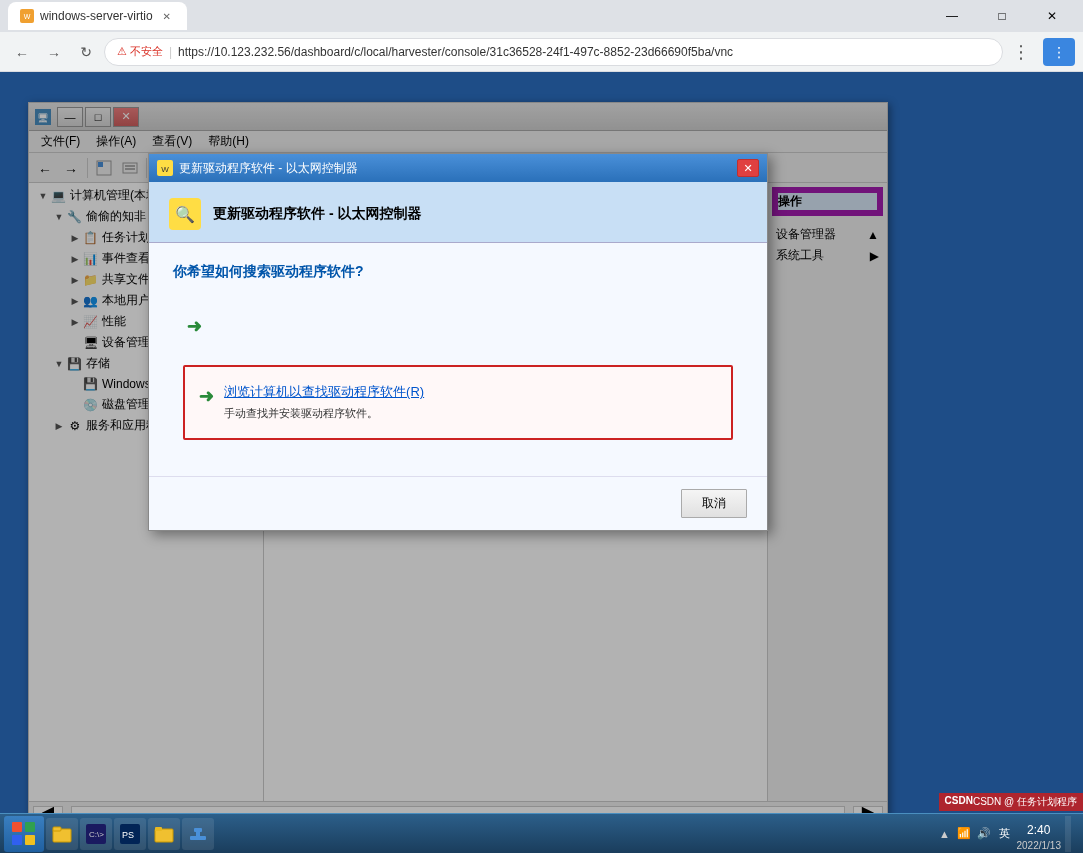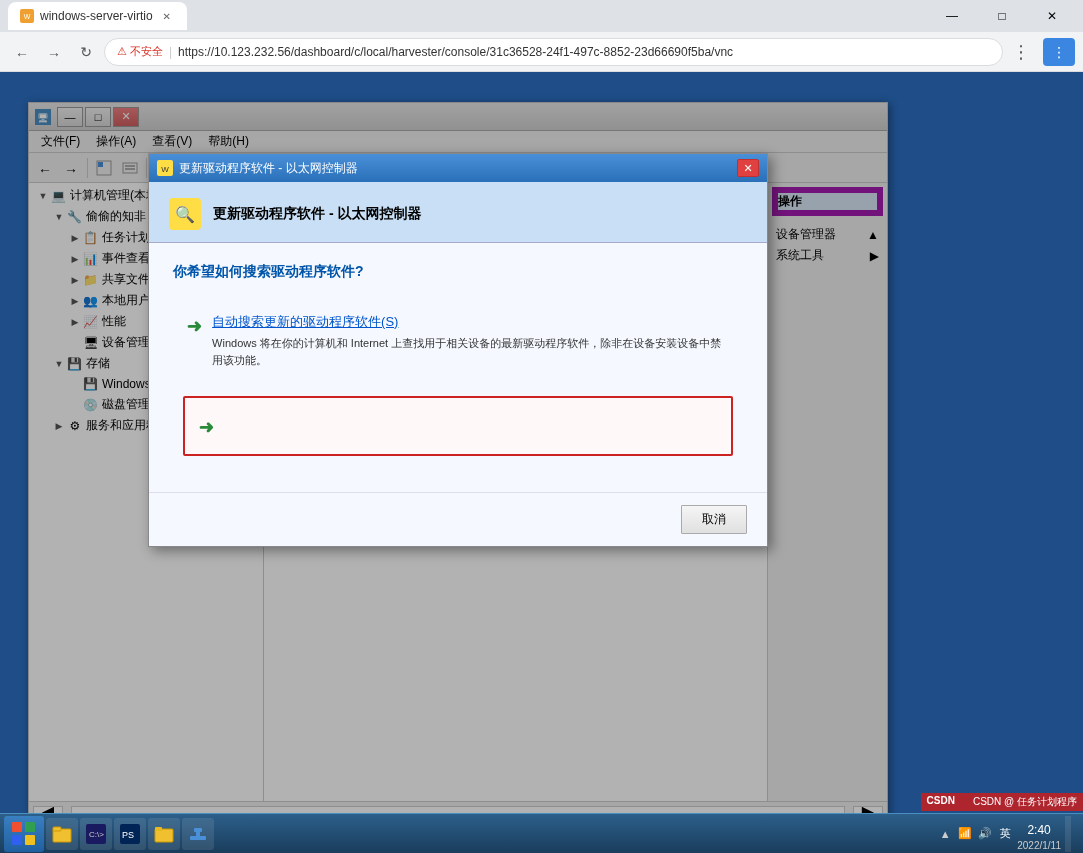--- a/index.html
+++ b/index.html
@@ -352,28 +352,28 @@
                 </svg>
               </div>
               <span class="dialog-header-text">更新驱动程序软件 - 以太网控制器</span>
             </div>
 
             <div class="dialog-body">
               <div class="dialog-question">你希望如何搜索驱动程序软件?</div>
 
               <div class="driver-option">
                 <span class="option-arrow">➜</span>
-                <div class="option-text">
-                  <div class="option-title">自动搜索更新的驱动程序软件(S)</div>
-                  <div class="option-desc">Windows 将在你的计算机和 Internet 上查找用于相关设备的最新驱动程序软件，除非在设备安装设备中禁用该功能。</div>
-                </div>
               </div>
 
               <div class="driver-option-highlighted">
                 <span class="option-arrow">➜</span>
+                <div class="option-text">
+                  <div class="option-title">浏览计算机以查找驱动程序软件(R)</div>
+                  <div class="option-desc">手动查找并安装驱动程序软件。</div>
+                </div>
               </div>
             </div>
 
             <div class="dialog-footer">
               <button class="dialog-cancel-btn">取消</button>
             </div>
           </div>
         </div>
       </div>
 
@@ -420,26 +420,26 @@
 
         <div class="taskbar-right">
           <div class="taskbar-icons">
             <div class="taskbar-sys-icon">▲</div>
             <div class="taskbar-sys-icon">📶</div>
             <div class="taskbar-sys-icon">🔊</div>
             <div class="taskbar-sys-icon" style="color:#fff; font-size:11px;">英</div>
           </div>
           <div class="taskbar-clock">
             <div style="color:#fff; font-size:12px;">2:40</div>
-            <div style="color:#ccc; font-size:10px;">2022/1/11</div>
+            <div style="color:#ccc; font-size:10px;">2022/1/13</div>
           </div>
           <div style="width:6px; height:36px; background:rgba(255,255,255,0.1);"></div>
         </div>
       </div>
 
-      <div style="position:absolute; bottom:42px; right:0; background:rgba(200,30,30,0.85); color:#fff; font-size:10px; padding:2px 6px; display:flex; gap:18px;margin-left:28px;">
+      <div style="position:absolute; bottom:42px; right:0; background:rgba(200,30,30,0.85); color:#fff; font-size:10px; padding:2px 6px; display:flex; gap:0;margin-left:28px;">
         <span style="font-weight:bold;">CSDN</span>
         <span>CSDN @ 任务计划程序</span>
       </div>
 
     </div>
   </div>
 </div>
 
 </body></html>

